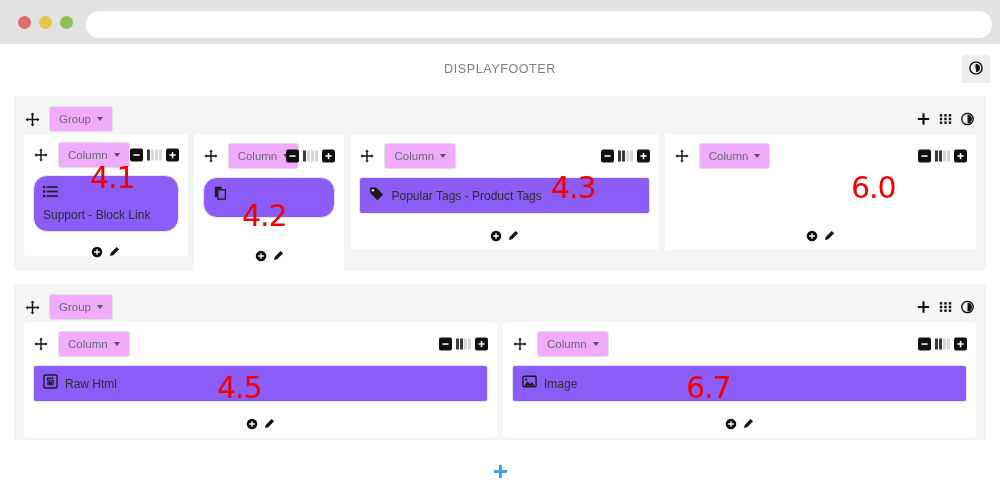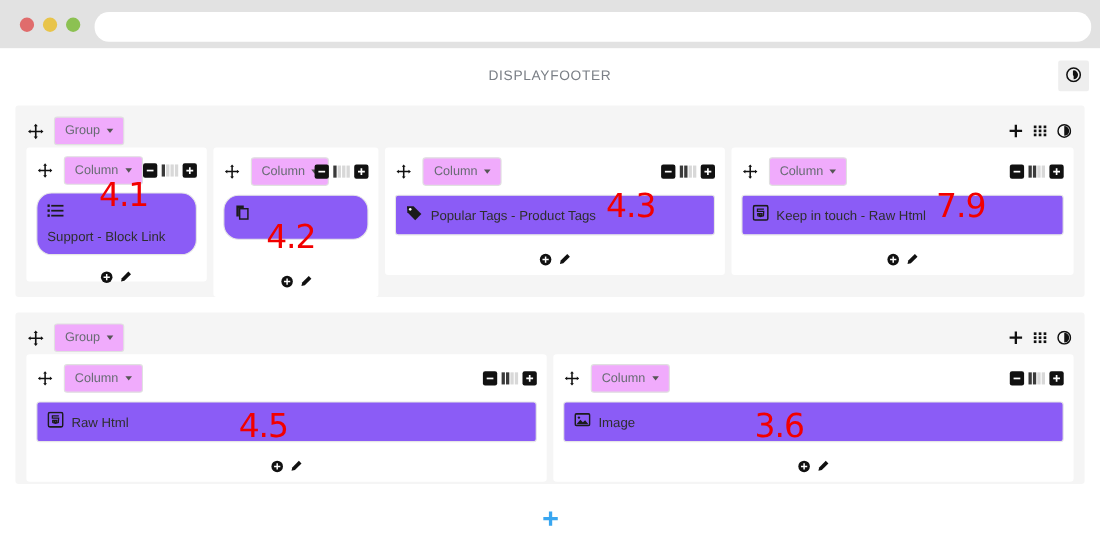--- a/index.html
+++ b/index.html
@@ -449,29 +449,20 @@
                 <i></i>
                 <i></i>
             </span>
             <button class="sq-btn">
               <svg width="9" height="9" viewBox="0 0 10 10" aria-hidden="true">
                   <path d="M4.2 1.6h1.7v2.6h2.6v1.7H5.9v2.6H4.2V5.9H1.6V4.2h2.6z" fill="#fff"></path>
                 </svg>
             </button>
           </span>
         </div>
-        <div class="widget inline">
-          <span class="w-icon">
-            <svg width="15" height="15" viewBox="0 0 16 16" aria-hidden="true">
-              <rect x="1" y="1" width="14" height="14" rx="1.6" fill="none" stroke="#1b1b1b" stroke-width="1.5"></rect>
-              <path d="M11.2 4.4H4.9v2.2h6.1l-.3 4.3-2.7.8-2.7-.8-.15-1.8h1.6l.08.9 1.17.33 1.2-.33.1-1.3H4.8" fill="none" stroke="#1b1b1b" stroke-width="1.2"></path>
-            </svg>
-          </span>
-          <span class="w-label">Keep in touch - Raw Html</span>
-        </div>
         <div class="col-footer">
           <button class="mini-btn">
             <svg width="12" height="12" viewBox="0 0 16 16" aria-hidden="true">
                 <circle cx="8" cy="8" r="7" fill="#111"></circle>
                 <path d="M7.1 4.2h1.8v2.9h2.9v1.8H8.9v2.9H7.1V8.9H4.2V7.1h2.9z" fill="#fff"></path>
               </svg>
           </button>
           <button class="mini-btn">
             <svg width="12" height="12" viewBox="0 0 16 16" aria-hidden="true">
                 <path d="M11.6 1.2l3.2 3.2-8 8-4.1 0.9 0.9-4.1z" fill="#111"></path>
@@ -646,15 +637,15 @@
           </svg>
       </span>
     </button>
   </div>
 
 </div>
 
 <div class="annot" style="left:90px; top:163px;">4.1</div>
 <div class="annot" style="left:242px; top:161px;margin-top:40px;">4.2</div>
 <div class="annot" style="left:551px; top:173px;">4.3</div>
-<div class="annot" style="left:851px; top:173px;">7.9</div>
+<div class="annot" style="left:851px; top:173px;">6.0</div>
 <div class="annot" style="left:217px; top:373px;">4.5</div>
-<div class="annot" style="left:686px; top:373px;">3.6</div>
+<div class="annot" style="left:686px; top:373px;">6.7</div>
 
 </body></html>

